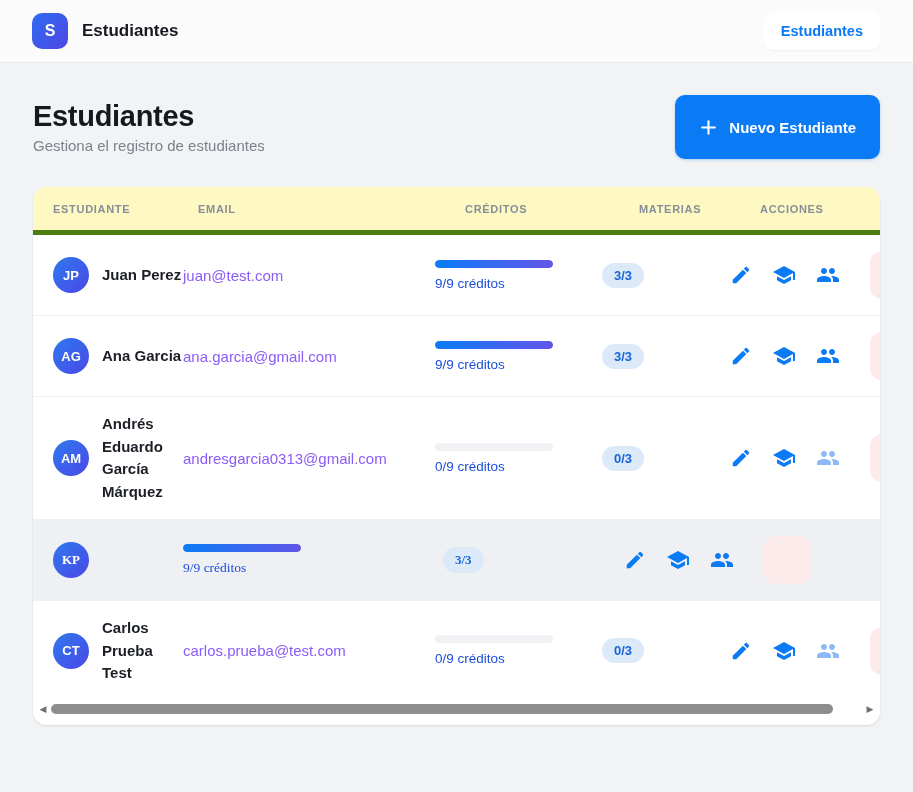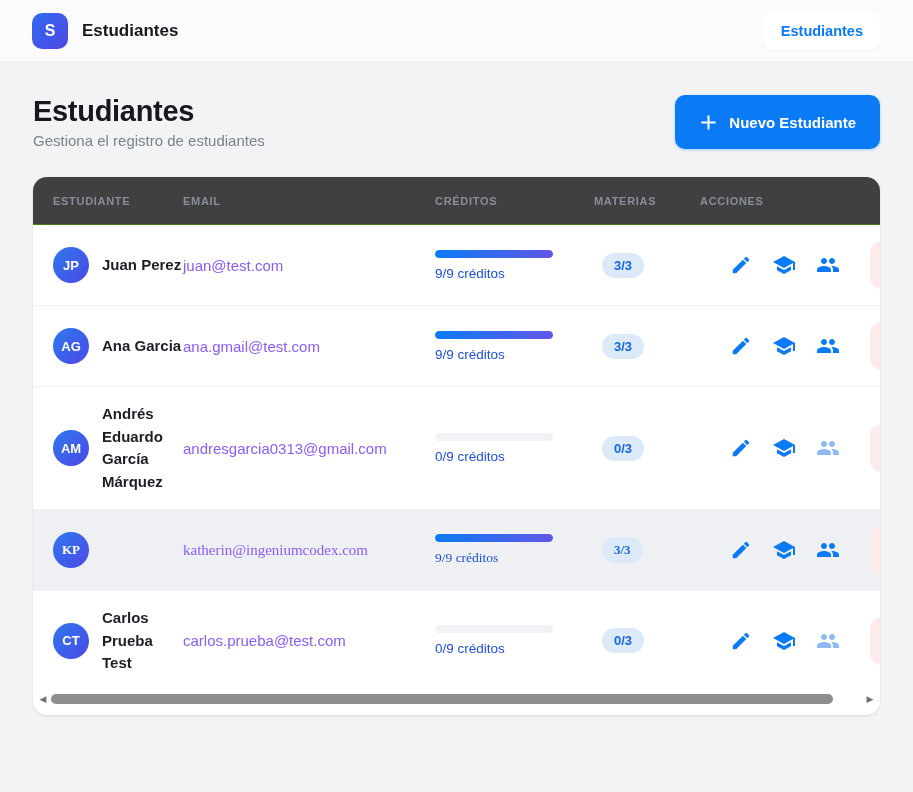--- a/index.html
+++ b/index.html
@@ -51,21 +51,21 @@
     justify-content: space-between;
     margin-top: 32px;
   }
   .page-title { font-size: 29px; font-weight: 700; color: #16181d; letter-spacing: -0.3px; }
   .page-subtitle { font-size: 15px; color: #7b828c; margin-top: 4px; }
   .btn-primary {
     background: #0b7af5;
     color: #fff;
     border: none;
     border-radius: 10px;
-    height: 54px;
+    height: 64px;
     padding: 0 24px;
     font-family: inherit;
     font-size: 15px; font-weight: 600;
     display: flex; align-items: center; gap: 11px;
     cursor: pointer;
     box-shadow: 0 1px 3px rgba(11,122,245,0.3);
   }
   .btn-primary svg { display: block; }
 
   
@@ -76,24 +76,25 @@
     box-shadow: 0 1px 3px rgba(16,24,40,0.08), 0 1px 2px rgba(16,24,40,0.04);
     overflow: hidden;
     width: 847px;
   }
   .tbl-head, .tbl-row {
     display: grid;
     grid-template-columns: 150px 252px 159px 106px 195px;
     width: 862px;
   }
   .tbl-head {
-    background: #404040;
-    border-bottom: 1px solid #4d7c0f;
+    background: #fef9c3;
+    border-bottom: 5px solid #4d7c0f;
     height: 48px;
     align-items: center;
+    gap: 15px;
   }
   .th {
     font-size: 11px;
     font-weight: 700;
     letter-spacing: 0.7px;
     color: #878e99;
     text-transform: uppercase;
   }
   .th:nth-child(1) { padding-left: 20px; }
   .tbl-row {
@@ -261,21 +262,21 @@
         
       </button>
     </div>
   </div>
 
   <div class="tbl-row">
     <div class="cell-student">
       <div class="avatar">AG</div>
       <div class="student-name">Ana Garcia</div>
     </div>
-    <div class="cell-email">ana.gmail@test.com</div>
+    <div class="cell-email">ana.garcia@gmail.com</div>
     <div class="cell-credits">
       <div class="progress-track">
         <div class="progress-fill" style="width: 100%;"></div>
       </div>
       <div class="credits-label">9/9 créditos</div>
     </div>
     <div class="cell-subjects">
       <span class="badge">3/3</span>
     </div>
     <div class="cell-actions">
@@ -334,21 +335,20 @@
       <button class="trash-btn">
         
       </button>
     </div>
   </div>
 
   <div class="tbl-row highlight">
     <div class="cell-student">
       <div class="avatar">KP</div>
     </div>
-    <div class="cell-email">katherin@ingeniumcodex.com</div>
     <div class="cell-credits">
       <div class="progress-track">
         <div class="progress-fill" style="width: 100%;"></div>
       </div>
       <div class="credits-label">9/9 créditos</div>
     </div>
     <div class="cell-subjects">
       <span class="badge">3/3</span>
     </div>
     <div class="cell-actions">

